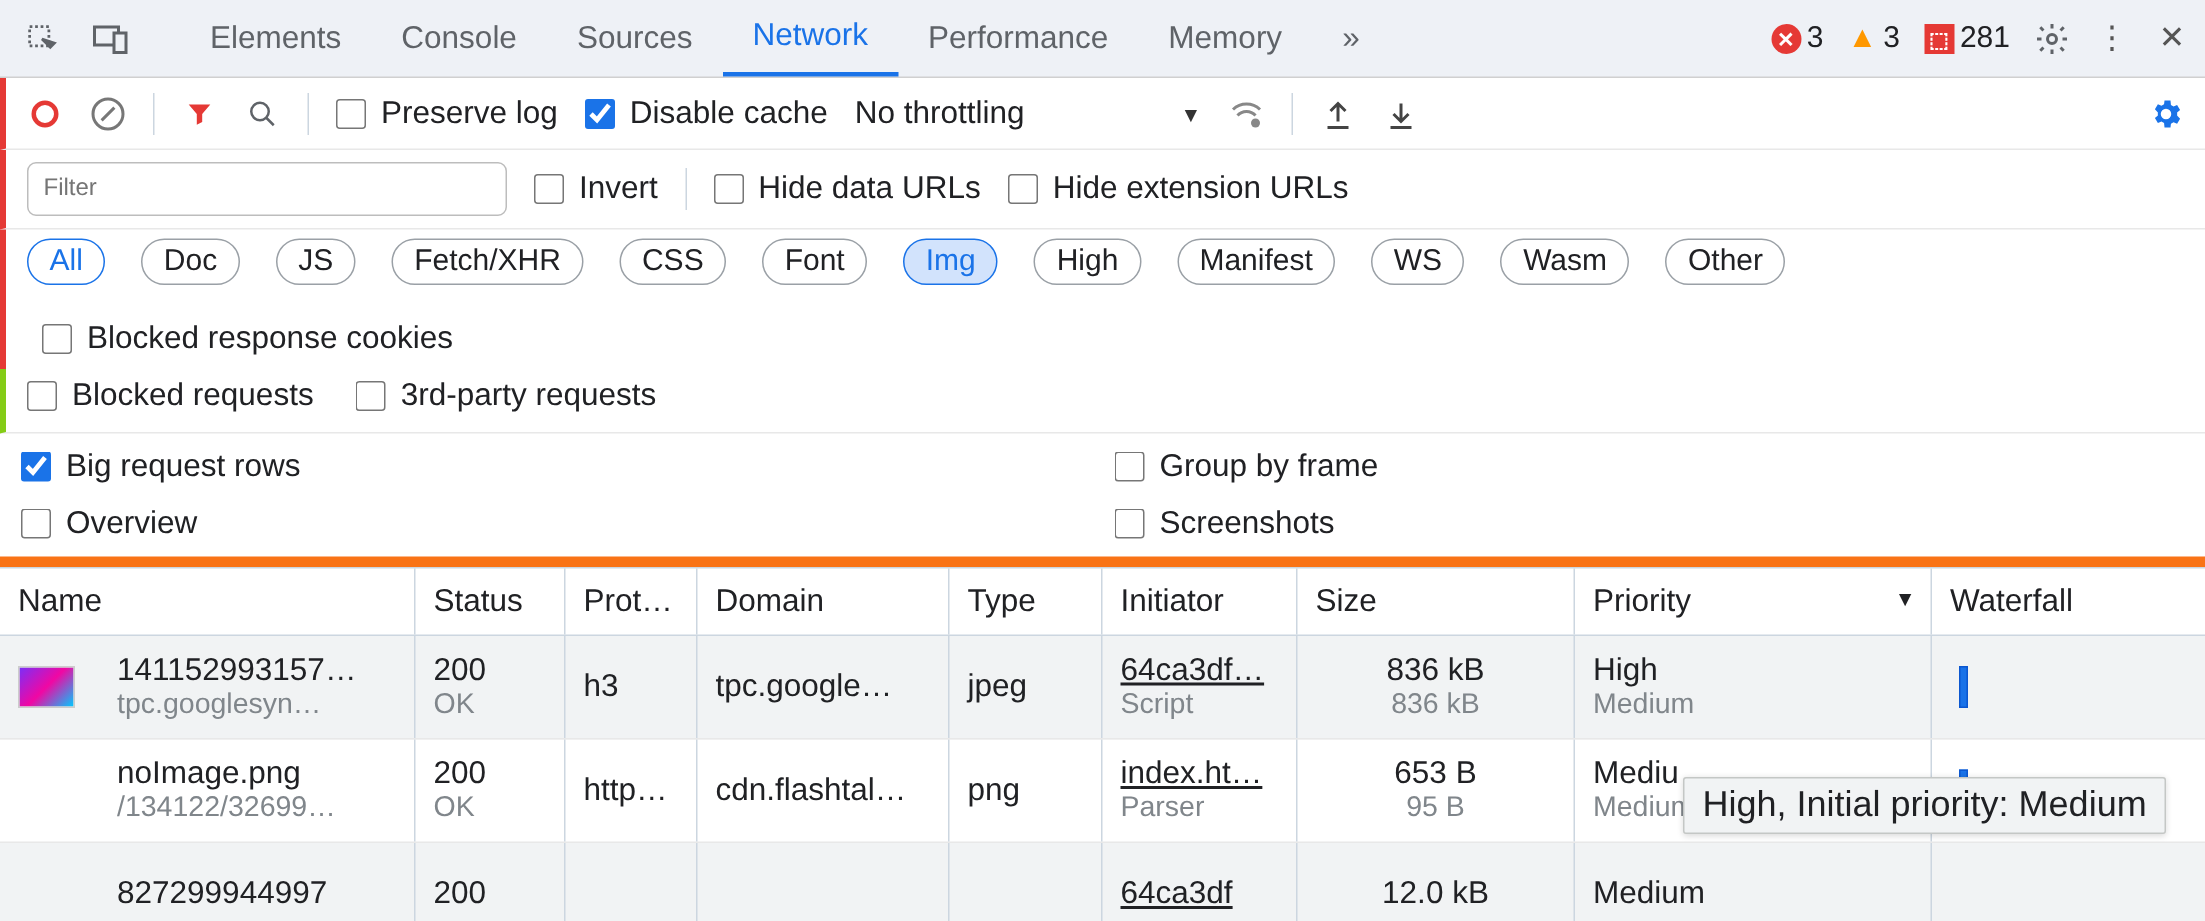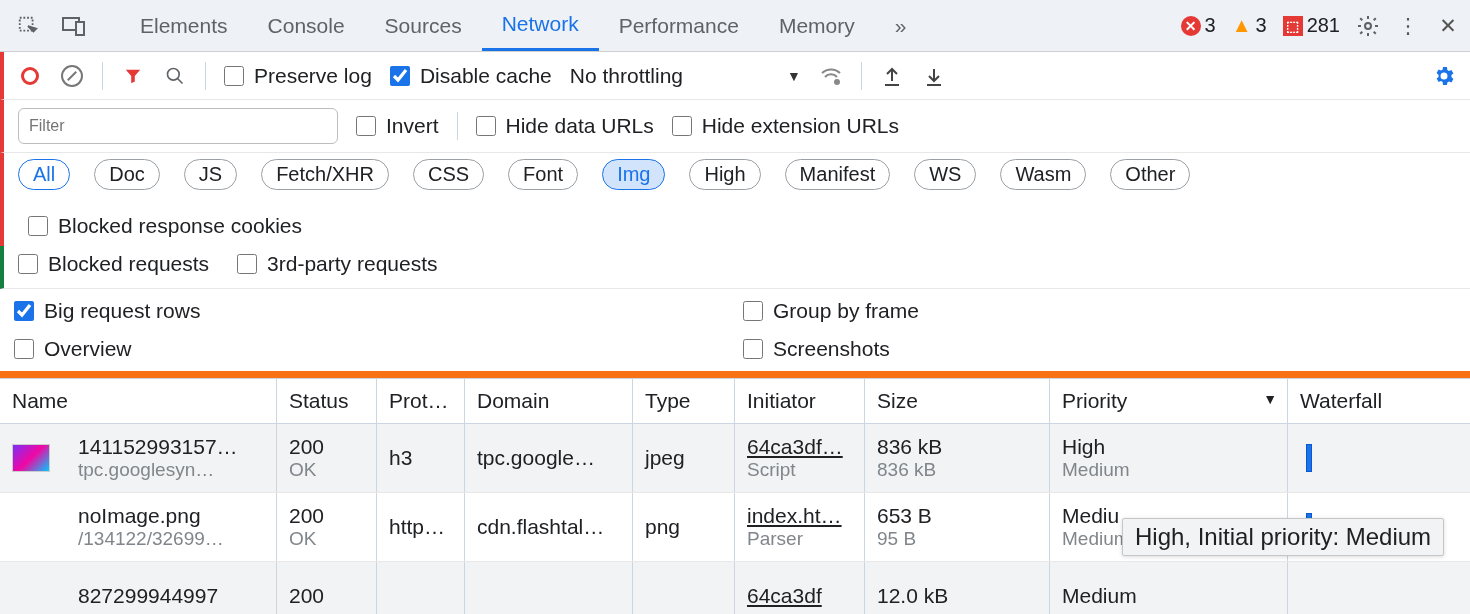--- a/index.html
+++ b/index.html
@@ -30,21 +30,21 @@
 .wifi-gear { font-size: 22px; color: #777; }
 .toolbar2 .right2 { margin-left: auto; display: flex; align-items: center; }
 .gear-blue { color: #1a73e8; font-size: 24px; }
 
 .filterbar { display: flex; align-items: center; flex-wrap: wrap; padding: 8px 14px; gap: 18px; border-bottom: 1px solid #e8e8e8; border-left: 4px solid #e53935; }
 .filter-input { width: 320px; height: 36px; border: 1px solid #bdbdbd; border-radius: 6px; padding: 0 10px; font-size: 16px; color: #999; }
 .pill-row { display: flex; gap: 24px; padding: 6px 14px 8px; border-left: 4px solid #e53935; flex-wrap: wrap; align-items: center; }
 .pill { border: 1px solid #9aa0a6; border-radius: 16px; padding: 3px 14px; font-size: 20px; cursor: pointer; background: #fff; }
 .pill.sel-all { border-color: #1a73e8; color: #1a73e8; }
 .pill.active { background: #d2e3fc; border-color: #1a73e8; color: #1a73e8; }
-.blockedrow { display: flex; gap: 28px; padding: 6px 14px 12px; border-bottom: 1px solid #e8e8e8; border-left: 4px solid #15803d; }
+.blockedrow { display: flex; gap: 28px; padding: 6px 14px 12px; border-bottom: 1px solid #e8e8e8; border-left: 4px solid #84cc16; }
 
 .optionsrow { display: flex; padding: 10px 14px; border-bottom: 7px solid #f97316; gap: 16px; }
 .optcol { flex: 1; display: flex; flex-direction: column; gap: 14px; }
 
 .table-head { display: flex; border-top: 1px solid #ccd6e0; border-bottom: 1px solid #ccd6e0; background: #fff; }
 .th, .td { padding: 10px 12px; border-right: 1px solid #ccd6e0; overflow: hidden; text-overflow: ellipsis; white-space: nowrap; }
 .th { font-weight: 400; position: relative; }
 .th.sorted::after { content: "▼"; position: absolute; right: 10px; top: 12px; font-size: 14px; }
 .col-name { width: 277px; }
 .col-status { width: 100px; }
@@ -53,21 +53,21 @@
 .col-type { width: 102px; }
 .col-init { width: 130px; }
 .col-size { width: 185px; text-align: right; }
 .col-prio { width: 238px; }
 .col-water { flex: 1; border-right: none; }
 
 .row { display: flex; border-bottom: 1px solid #e8e8e8; }
 .row:nth-child(odd) { background: #f1f3f4; }
 .td { display: flex; flex-direction: column; justify-content: center; min-height: 68px; }
 .td .sub { color: #80868b; font-size: 19px; }
-.td.col-size { align-items: flex-start; }
+.td.col-size { align-items: center; }
 .namcell { display: flex; align-items: center; gap: 28px; }
 .thumb { width: 38px; height: 28px; background: linear-gradient(135deg,#7b2ff7,#f107a3,#00c9ff); border: 1px solid #ccc; }
 .initiator-link { text-decoration: underline; color: #202124; }
 .wf-bar { width: 6px; height: 28px; background: #1a73e8; border: 1px solid #0b57d0; margin-left: 6px; }
 
 .tooltip { position: absolute; background: #f1f3f4; border: 1px solid #c4c7c5; padding: 4px 12px; font-size: 24px; border-radius: 2px; z-index: 50; box-shadow: 0 1px 4px rgba(0,0,0,0.15); }
 
 svg { display: block; }
 </style>
 </head>

